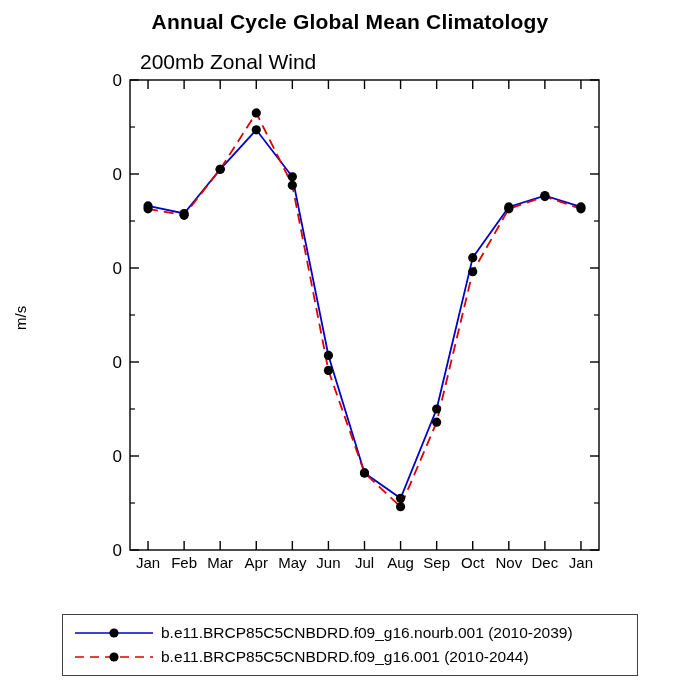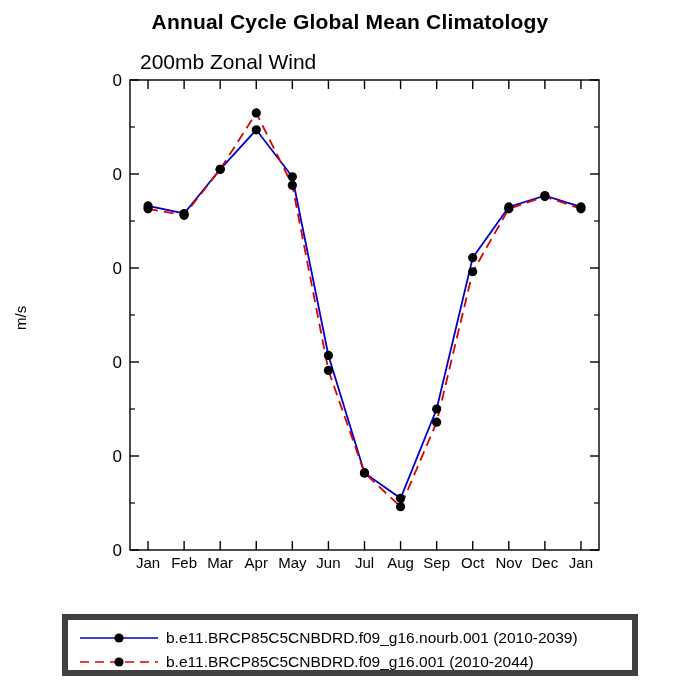--- a/index.html
+++ b/index.html
@@ -64,21 +64,21 @@
     font-family: "Liberation Sans", sans-serif;
     font-size: 15px;
     fill: #000000;
   }
   #legend {
     position: absolute;
     left: 62px;
     top: 614px;
     width: 576px;
     height: 62px;
-    border: 6px solid #404040;
+    border: 1px solid #404040;
     background: #ffffff;
     box-sizing: border-box;
     padding: 6px 8px 6px 8px;
     text-align: right;
   }
   .legend-row {
     display: flex;
     align-items: center;
     height: 24px;
   }

